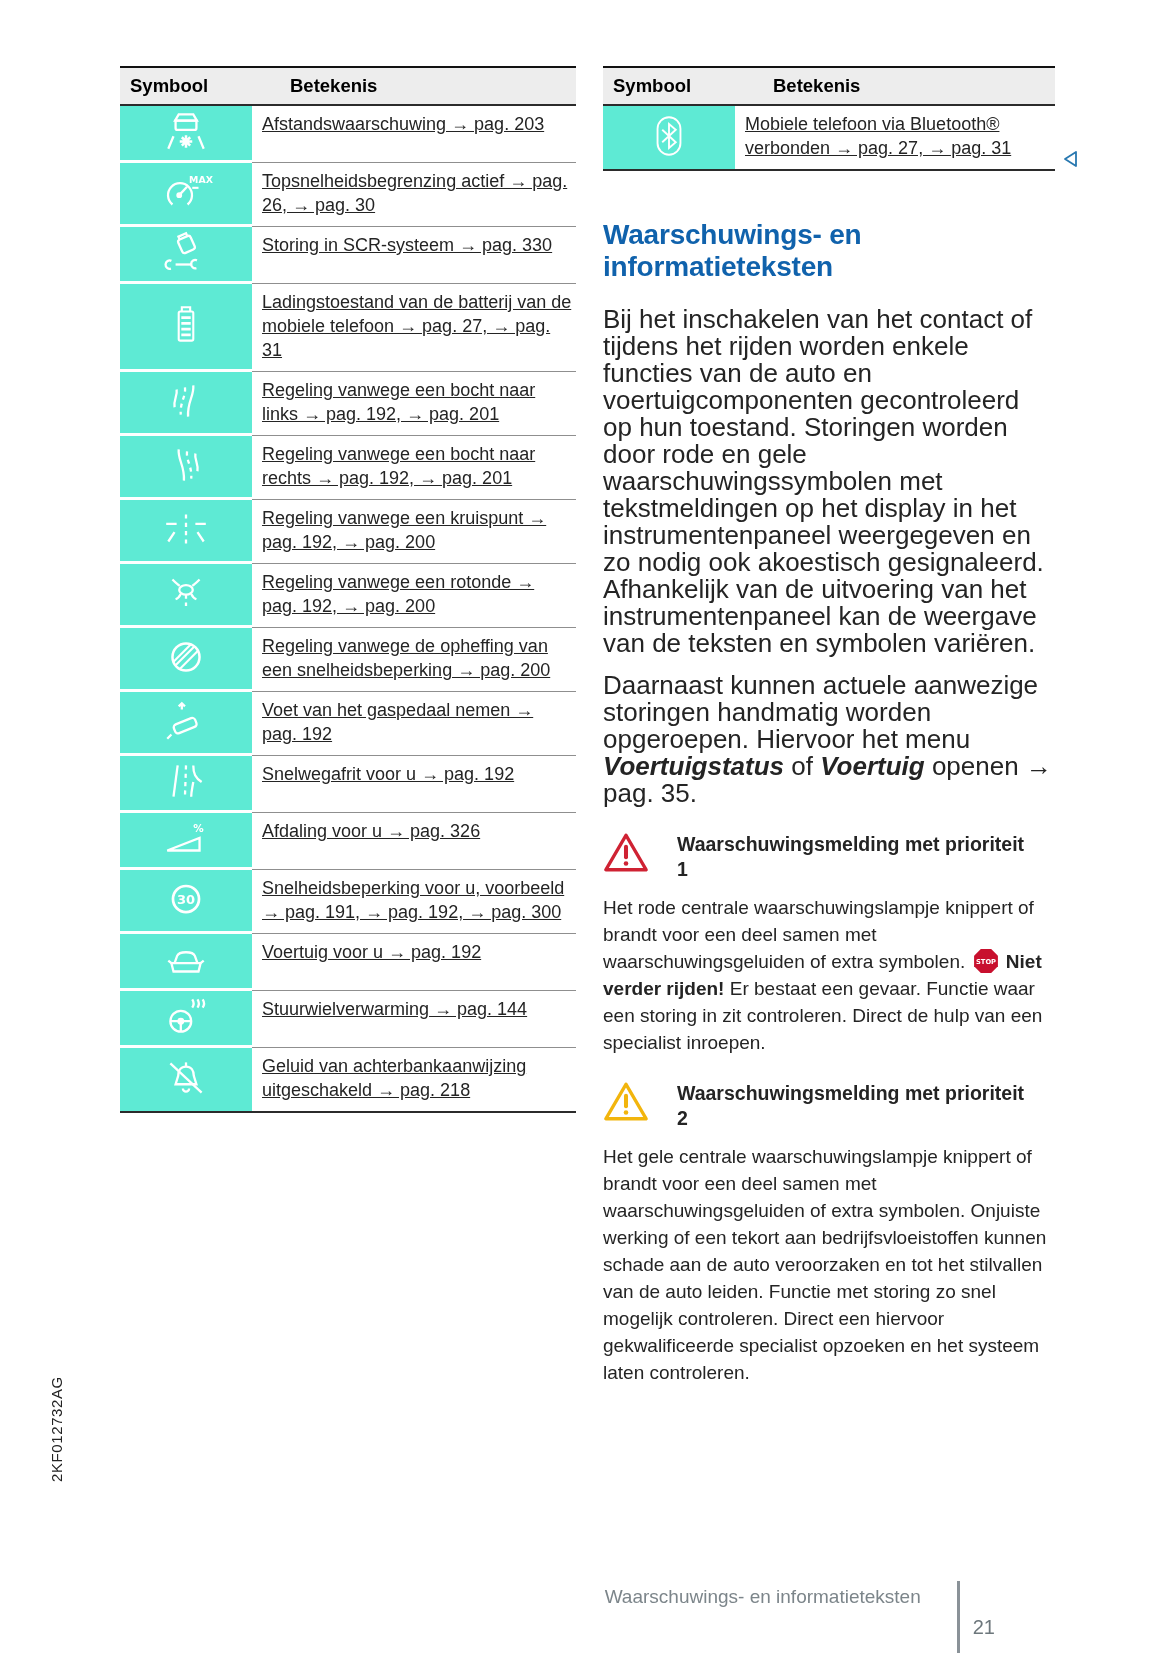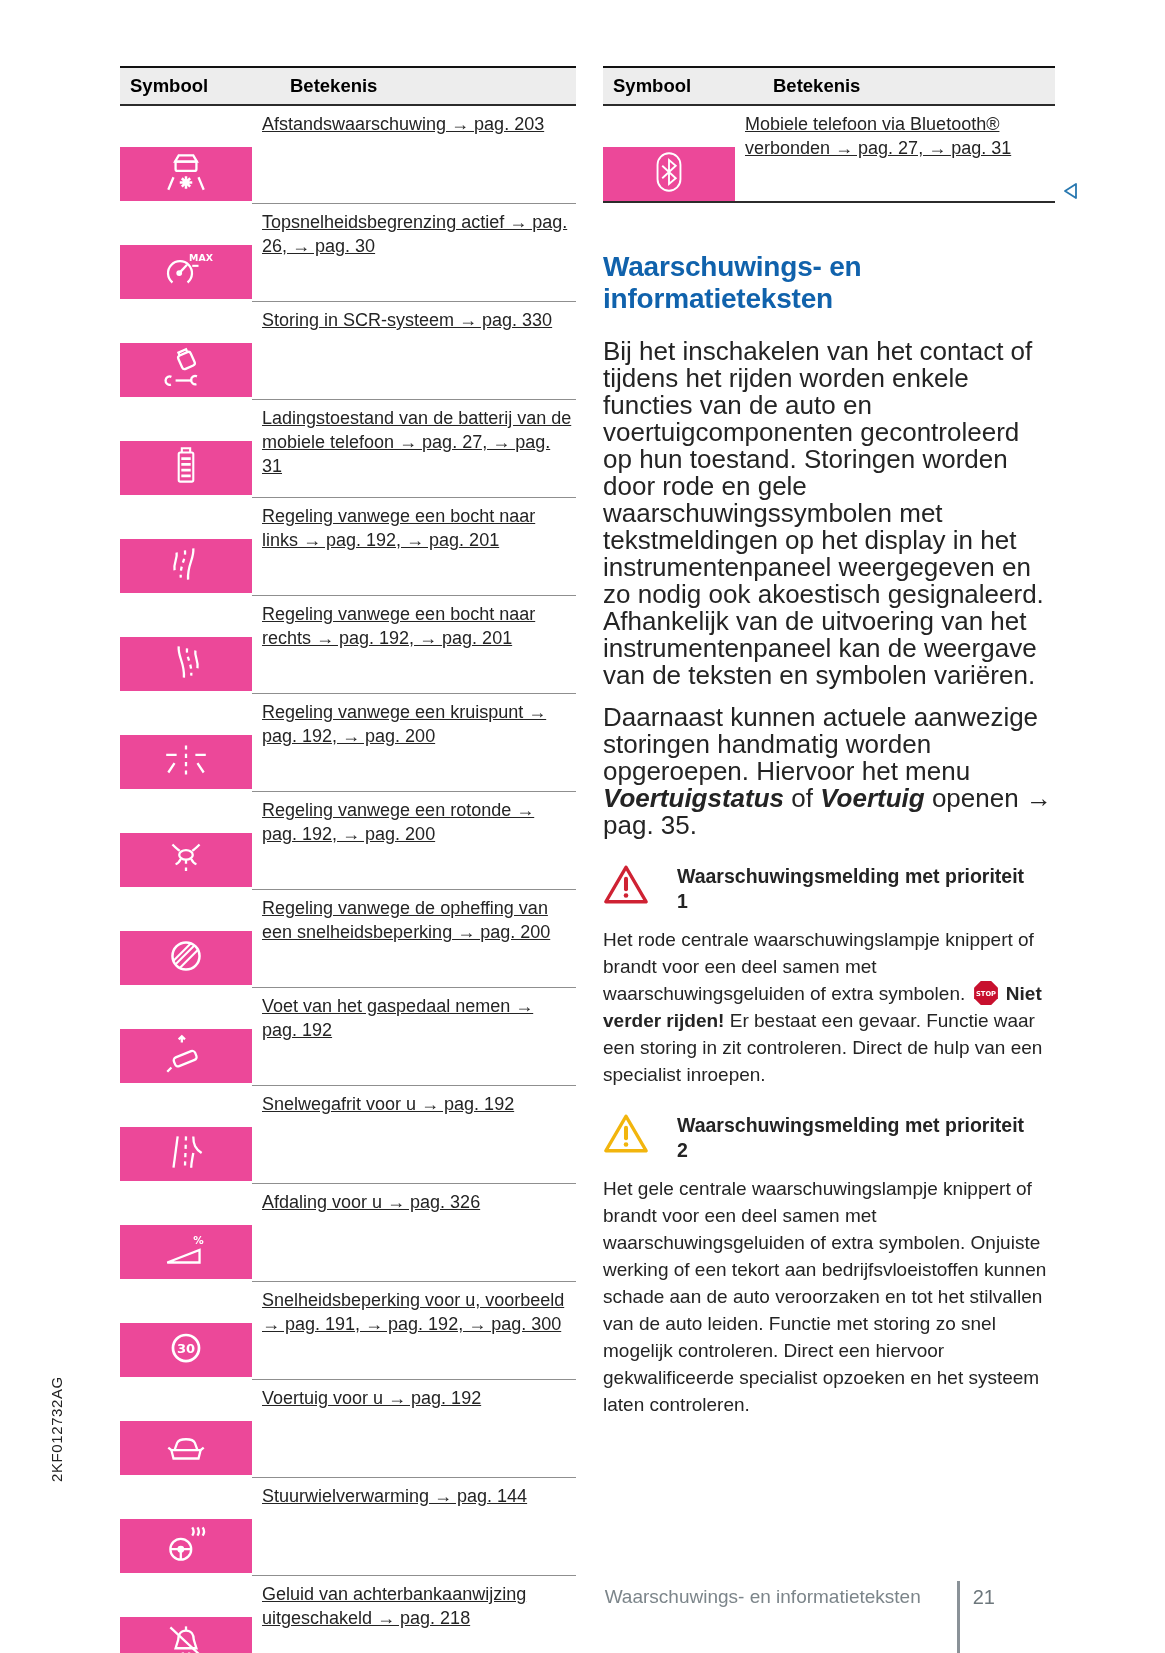--- a/index.html
+++ b/index.html
@@ -8,21 +8,21 @@
   
   .col-left{position:absolute;left:120px;top:66px;width:456px;}
   .col-right{position:absolute;left:603px;top:66px;width:452px;}
   
   .symtable{border-top:2px solid #111;border-bottom:2px solid #2b2b2b;position:relative;}
   .thead{display:flex;background:#ededed;border-bottom:2px solid #2b2b2b;
          font-weight:bold;font-size:18.5px;color:#000000;align-items:center;gap:28px;}
   .thead .h-sym{width:132px;padding:7px 0 7px 10px;box-sizing:border-box;}
   .thead .h-mean{padding:7px 0 7px 10px;text-align:center;}
   .trow{display:flex;align-items:stretch;text-decoration:underline;}
-  .icon-cell{width:132px;flex:none;background:#ec4899;display:flex;align-items:center;justify-content:center;box-sizing:border-box;margin-top:41px;}
+  .icon-cell{width:132px;flex:none;background:#5eead4;display:flex;align-items:center;justify-content:center;box-sizing:border-box;}
   .trow:not(:last-child) .icon-cell{border-bottom:3px solid #fff;}
   .text-cell{flex:1;min-height:54px;box-sizing:border-box;padding:6px 4px 9px 10px;
              font-size:18px;line-height:24px;display:block;}
   .trow:not(:last-child) .text-cell{border-bottom:1px solid #8f8f8f;}
   .icon-cell svg{width:56px;height:50px;}
   
   .cont-marker{position:absolute;right:-26px;bottom:0;width:20px;height:20px;}
   .cont-marker svg{width:20px;height:20px;display:block;}
   
   .article-heading{margin:48px 0 0 0;color:#1062ac;font-size:28px;line-height:32px;
@@ -35,21 +35,21 @@
   .w-head{display:flex;gap:28px;align-items:flex-start;}
   .w-icon{flex:none;width:46px;}
   .w-icon svg{width:46px;height:43px;display:block;}
   .w-title{font-weight:bold;font-size:19.5px;line-height:25px;max-width:356px;padding-top:1px;}
   .w-body{margin-top:12px;font-size:19px;line-height:27px;}
   .inline-icon svg{width:26px;height:26px;vertical-align:-6px;margin:0 2px;}
   
   .footer{position:absolute;top:1585px;right:170px;display:flex;align-items:flex-start;}
   .footer-title{color:#7c858a;font-size:19px;line-height:24px;margin-right:36px;}
   .footer-bar{width:3px;height:72px;background:#8a9298;margin-top:-4px;flex:none;}
-  .footer-num{color:#6d777c;font-size:20px;line-height:24px;margin-left:13px;}
+  .footer-num{color:#6d777c;font-size:20px;line-height:24px;margin-left:13px;margin-top:30px;}
   
   .side-code{position:absolute;left:48px;top:1482px;transform:rotate(-90deg);
              transform-origin:0 0;font-size:15px;letter-spacing:0.6px;color:#222;white-space:nowrap;}
 </style>
 </head>
 <body>
 
 <div class="page">
 
   <div class="col-left">

